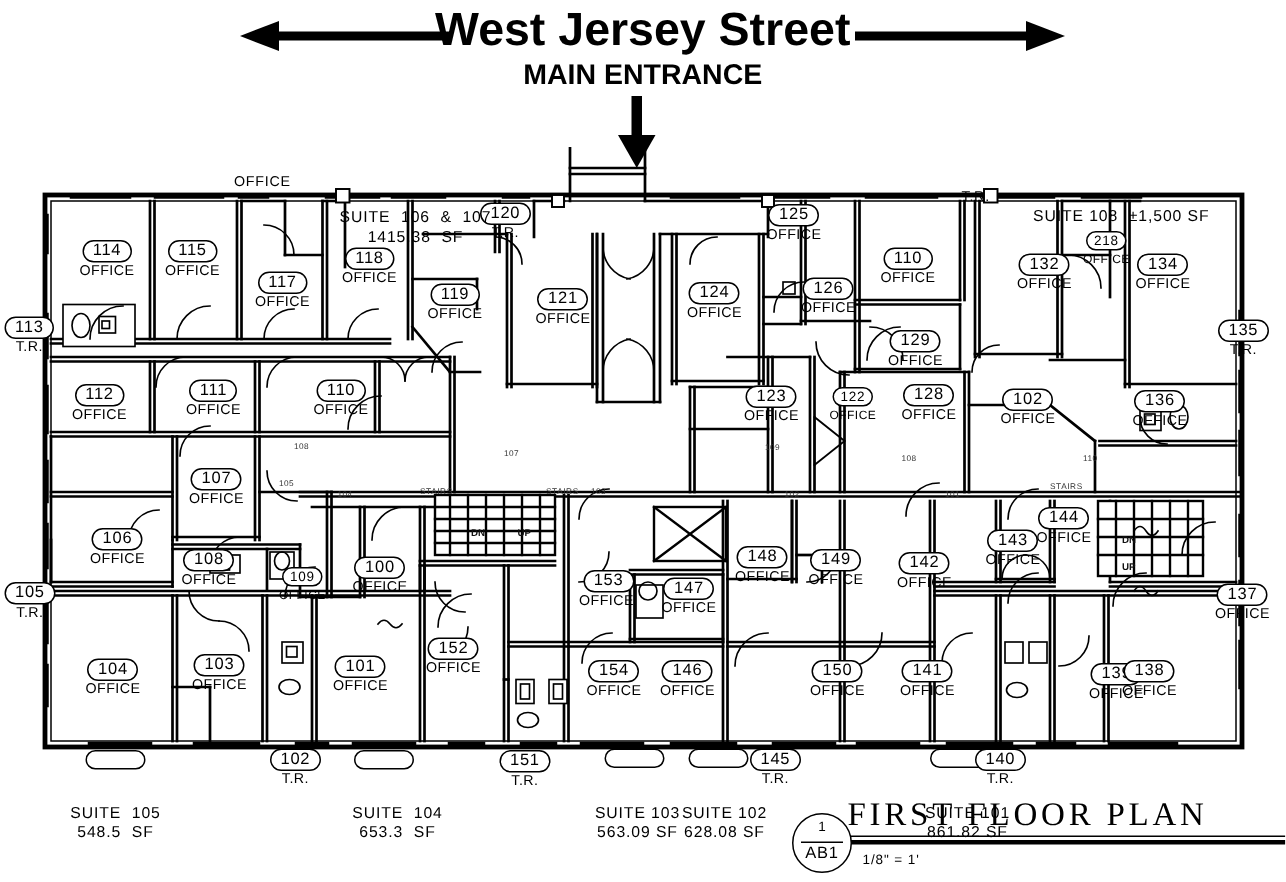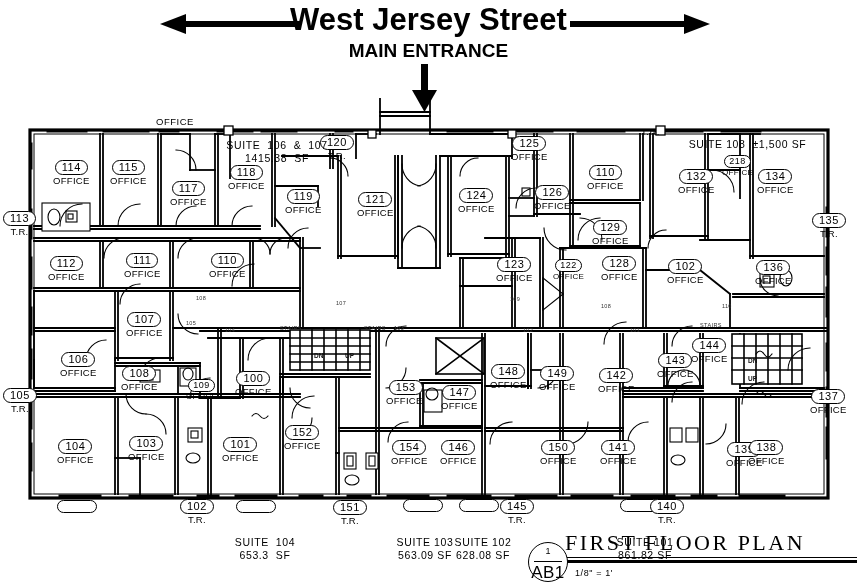--- a/index.html
+++ b/index.html
@@ -164,21 +164,21 @@
   }
   #detail-circle .dnum {
     position: absolute; left: 0; top: 3px; width: 100%; text-align: center;
     font-size: 9px; color: #000;
   }
   #detail-circle .dline {
     position: absolute; left: 5px; top: 18px; width: 28px; height: 1px; background: #000;
   }
   #detail-circle .dsheet {
     position: absolute; left: 0; top: 20px; width: 100%; text-align: center;
-    font-size: 17px; color: #000; letter-spacing: 0.5px;
+    font-size: 11px; color: #000; letter-spacing: 0.5px;
   }
   #scale-text {
     position: absolute; left: 60px; top: 38px;
     font-size: 9px; color: #000; letter-spacing: 0.6px;
   }
 </style>
 </head>
 <body>
 
 <div id="page">
@@ -728,20 +728,22 @@
       <div class="room-tag " style="left: 57px; top: 436px;"><span class="bub">104</span><span class="typ">OFFICE</span></div>
       <div class="room-tag " style="left: 128px; top: 433px;"><span class="bub">103</span><span class="typ">OFFICE</span></div>
       <div class="room-tag " style="left: 222px; top: 434px;"><span class="bub">101</span><span class="typ">OFFICE</span></div>
       <div class="room-tag " style="left: 180px; top: 496px;"><span class="bub">102</span><span class="typ">T.R.</span></div>
       <div class="room-tag " style="left: 333px; top: 497px;"><span class="bub">151</span><span class="typ">T.R.</span></div>
       <div class="room-tag " style="left: 500px; top: 496px; text-align: center;"><span class="bub">145</span><span class="typ">T.R.</span></div>
       <div class="room-tag " style="left: 650px; top: 496px;"><span class="bub">140</span><span class="typ">T.R.</span></div>
       <div class="suite-note" style="left: 212px; top: 119px; width: 130px;">SUITE  106  &amp;  107
 1415.38  SF</div>
       <div class="suite-note" style="left: 660px; top: 118px; width: 175px;">SUITE 108  ±1,500 SF</div>
+      <div class="suite-note" style="left: 22px; top: 516px; width: 110px;">SUITE  105
+548.5  SF</div>
       <div class="suite-note" style="left: 210px; top: 516px; width: 110px;">SUITE  104
 653.3  SF</div>
       <div class="suite-note" style="left: 370px; top: 516px; width: 110px;">SUITE 103
 563.09 SF</div>
       <div class="suite-note" style="left: 428px; top: 516px; width: 110px;">SUITE 102
 628.08 SF</div>
       <div class="suite-note" style="left: 590px; top: 516px; width: 110px;">SUITE 101
 861.82 SF</div>
       <div class="plain-note" style="left: 156px; top: 116px;">OFFICE</div>
       <div class="plain-note" style="left: 641px; top: 126px;">T.R.</div>

